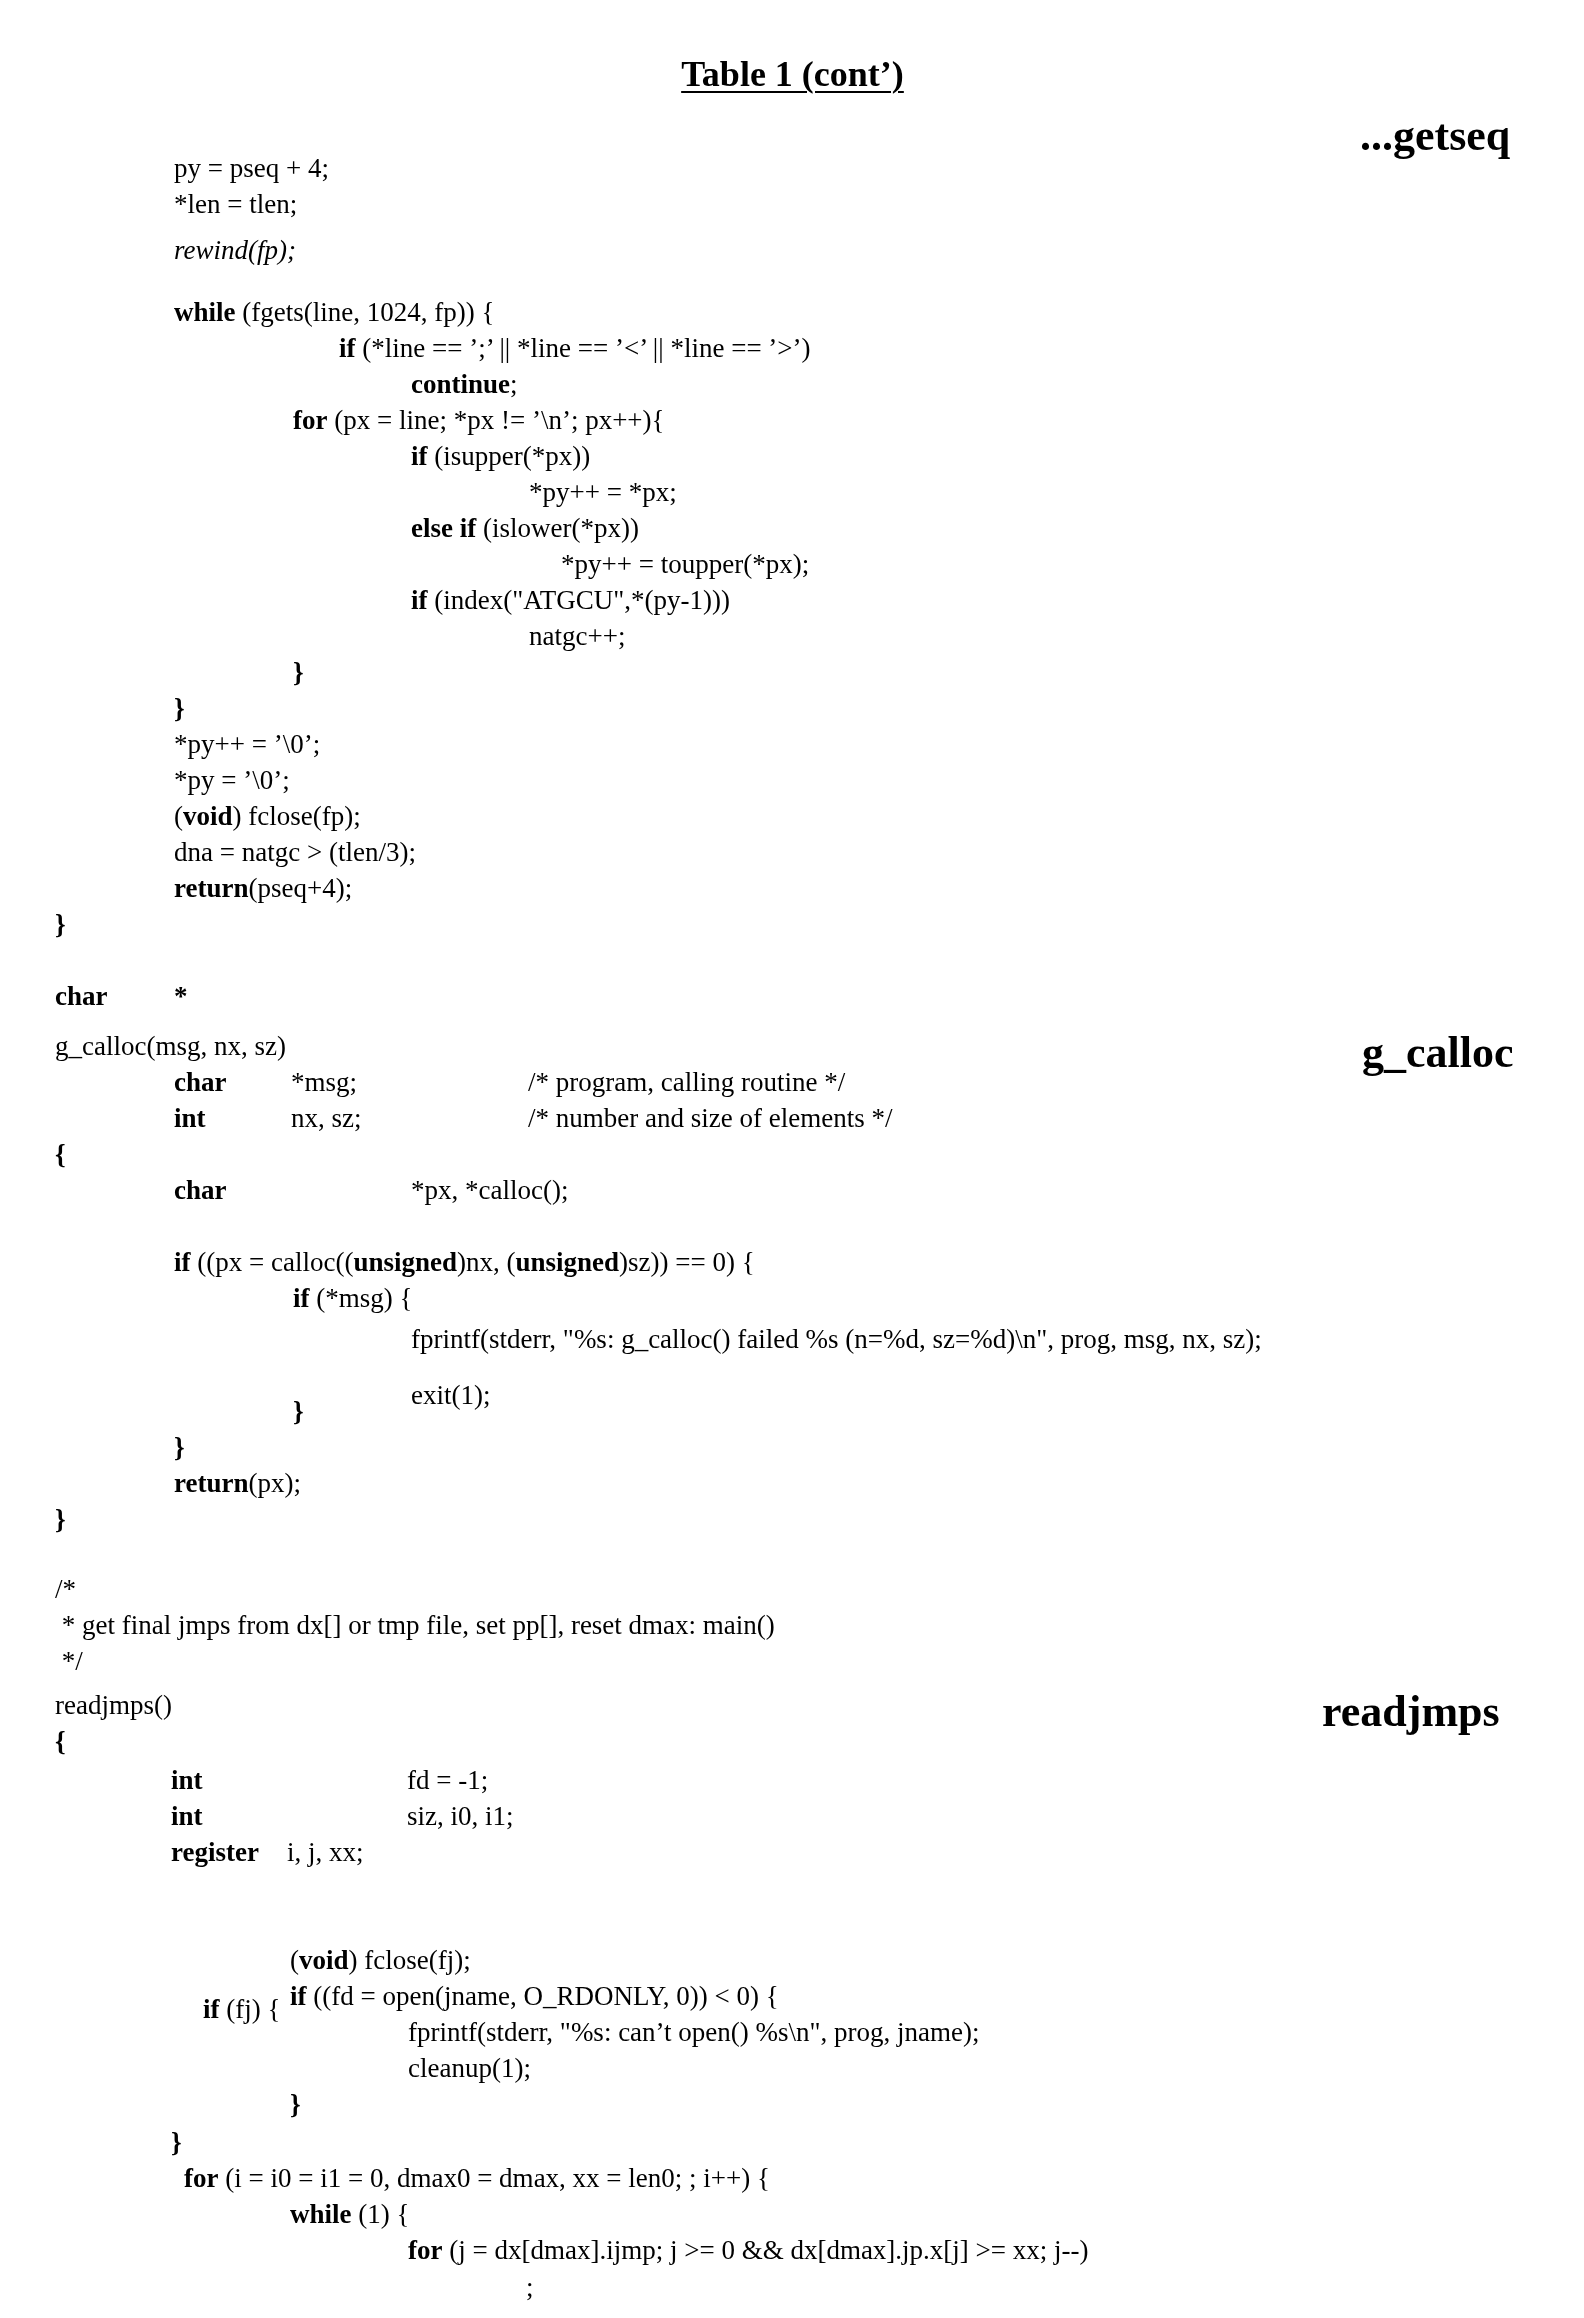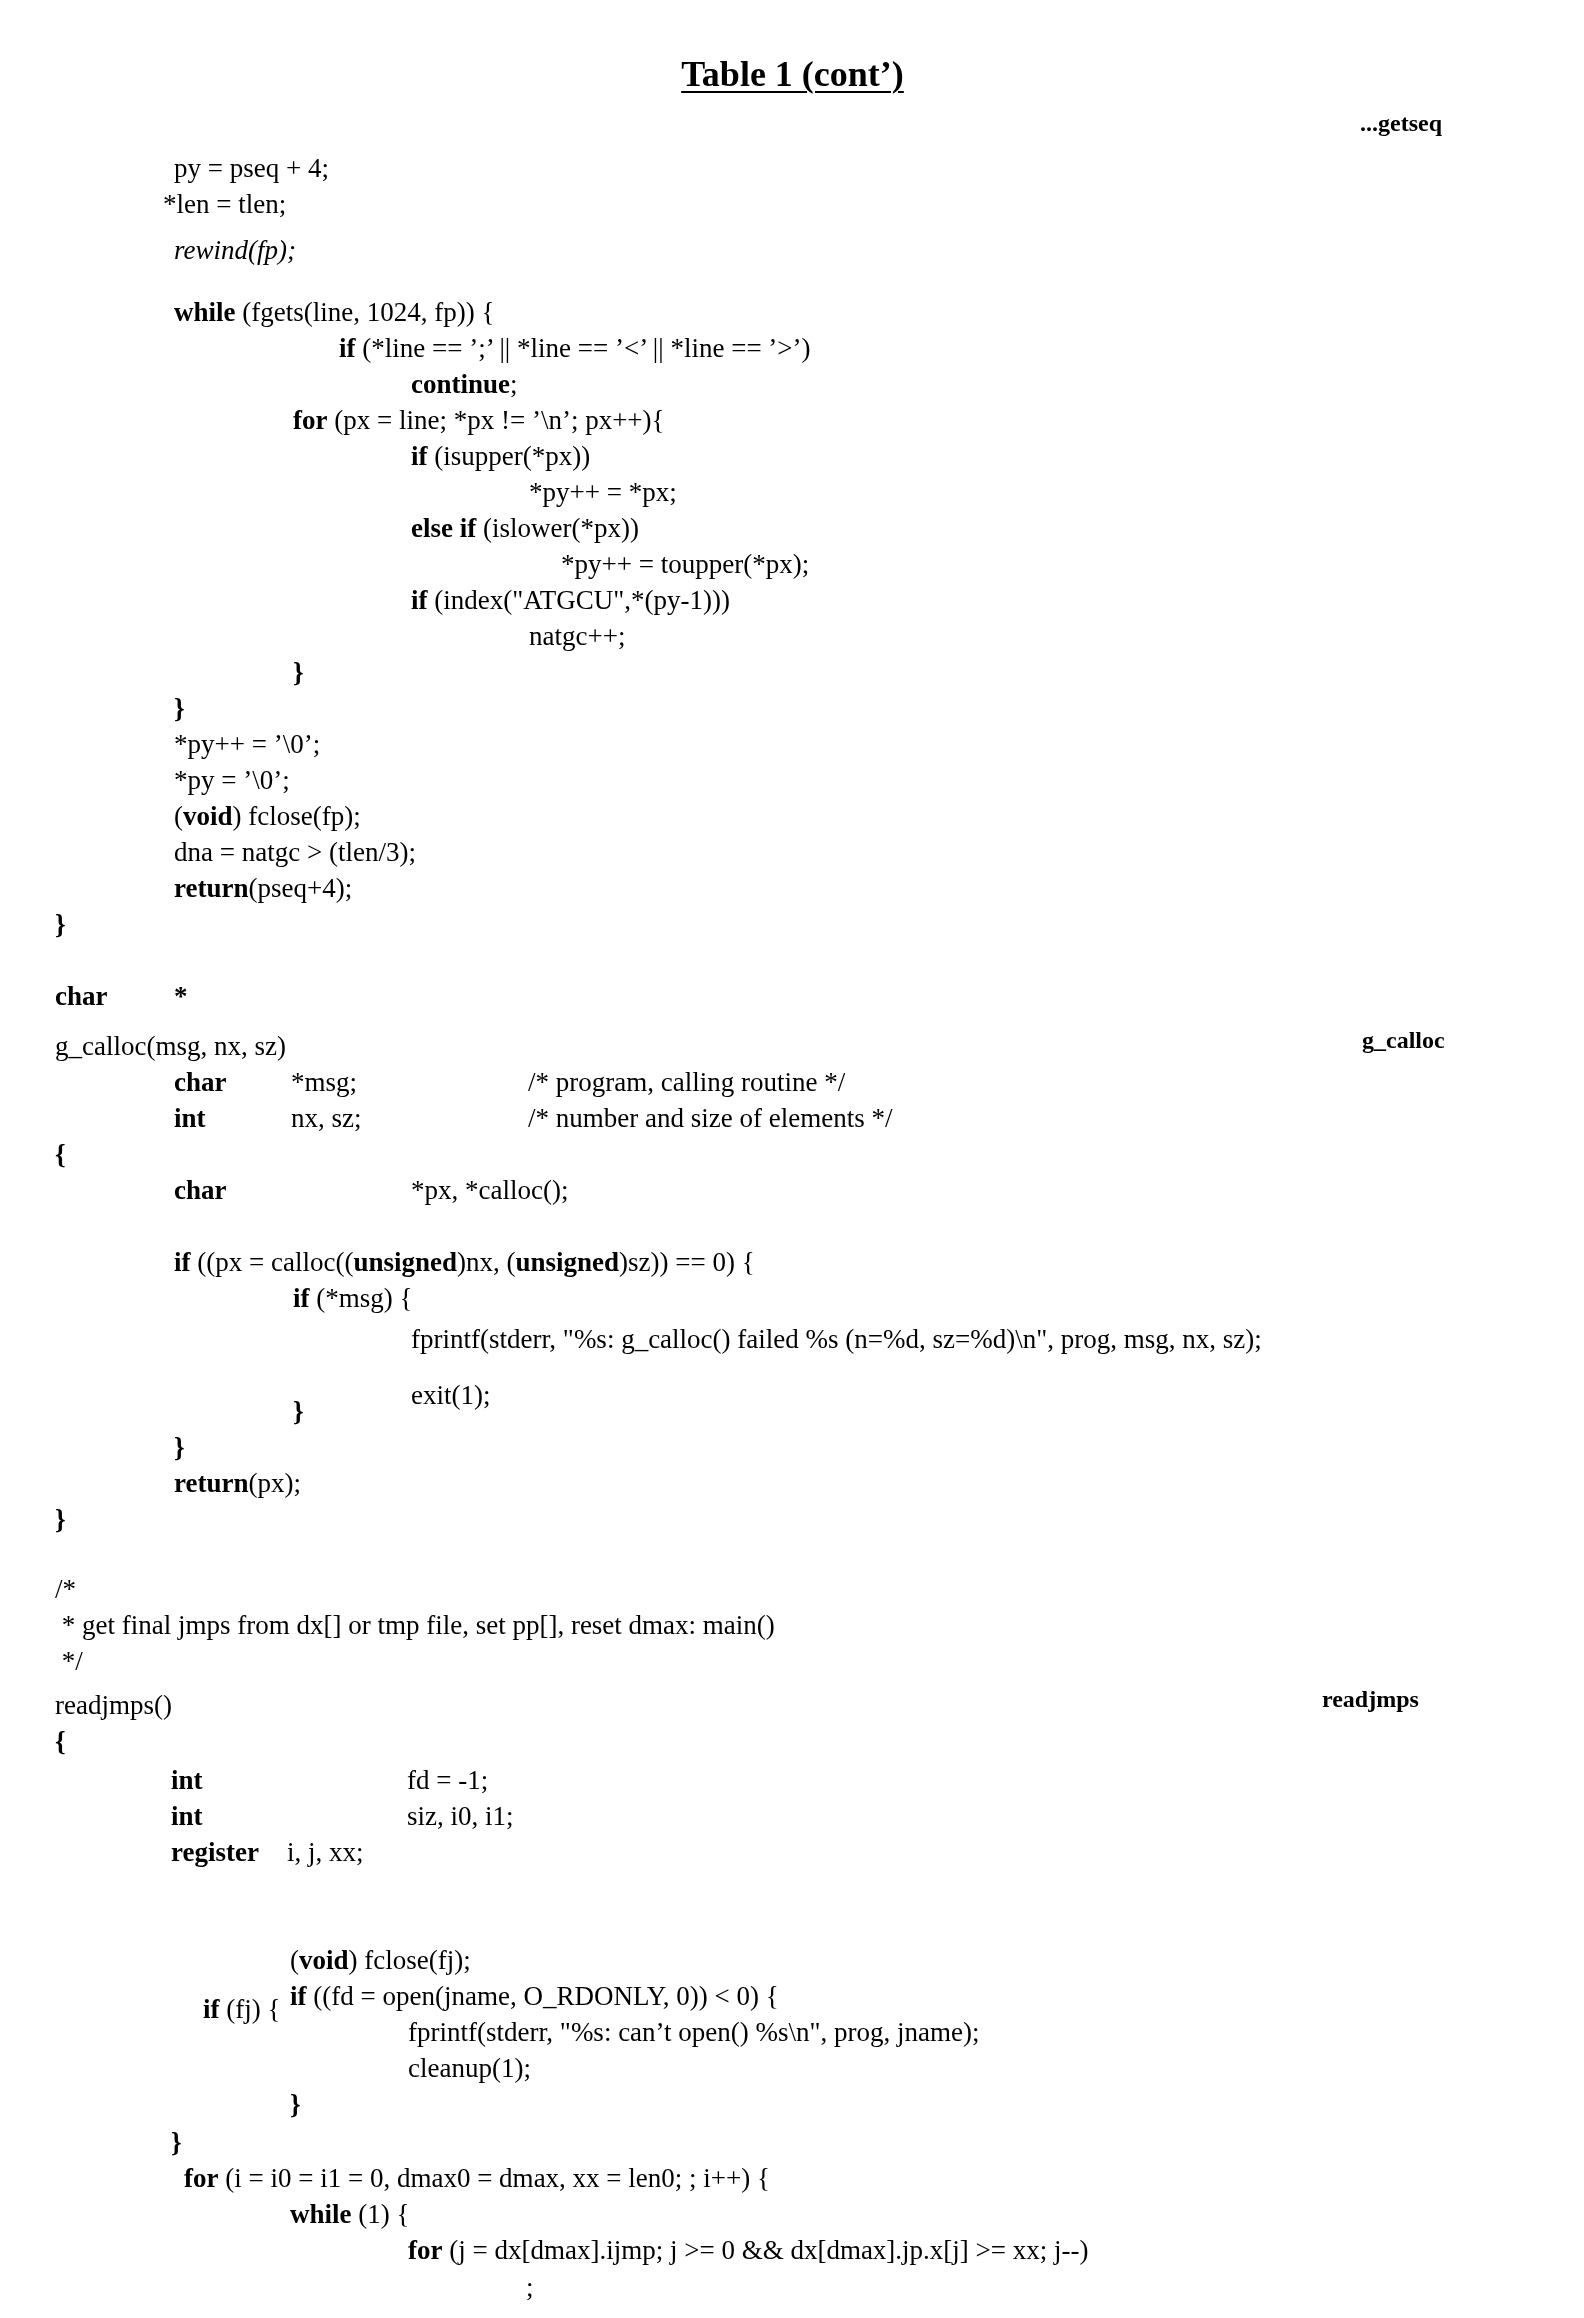--- a/index.html
+++ b/index.html
@@ -1,36 +1,36 @@
 <!DOCTYPE html>
 <html style="font-size:12.5px"><head>
 <meta charset="utf-8">
 <style>
   html, body { margin: 0; padding: 0; background: #ffffff; }
   body { width: 1585px; height: 2319px; position: relative; overflow: hidden;
          font-family: "Liberation Serif", "DejaVu Serif", serif; color: #000000; }
   .title { position: absolute; top: 53px; left: 0; width: 1585px; text-align: center;
            font-size: 36px; font-weight: bold; }
   .title span { text-decoration: underline; text-decoration-thickness: 2.3px; text-underline-offset: 4.7px; }
-  .fn-label { position: absolute; font-size: 24px; font-weight: bold; white-space: nowrap; }
+  .fn-label { position: absolute; font-size: 44px; font-weight: bold; white-space: nowrap; }
   .line { position: absolute; font-size: 27px; line-height: 31px; white-space: pre; }
   .kw { font-weight: bold; }
 </style>
 </head>
 <body>
 
 <div class="title"><span>Table 1 (cont’)</span></div>
 
 <div class="fn-label" style="left:1360px; top:110px;">...getseq</div>
 <div class="fn-label" style="left:1362px; top:1027px;">g_calloc</div>
 <div class="fn-label" style="left:1322px; top:1686px;">readjmps</div>
 
 <div id="code-area">
     <div class="line" style="left: 174px; top: 153px;"><span>py = pseq + 4;</span></div>
-    <div class="line" style="left: 163px; top: 189px;"><span>*len = tlen;</span></div>
+    <div class="line" style="left: 174px; top: 189px;"><span>*len = tlen;</span></div>
     <div class="line" style="left: 174px; top: 235px; font-style: italic;"><span>rewind(fp);</span></div>
     <div class="line" style="left: 174px; top: 297px;"><span class="kw">while</span><span> (fgets(line, 1024, fp)) {</span></div>
     <div class="line" style="left: 293px; top: 333px; margin-left: 46px;"><span class="kw">if</span><span> (*line == ’;’ || *line == ’&lt;’ || *line == ’&gt;’)</span></div>
     <div class="line" style="left: 411px; top: 369px;"><span class="kw">continue</span><span>;</span></div>
     <div class="line" style="left: 293px; top: 405px;"><span class="kw">for</span><span> (px = line; *px != ’\n’; px++){</span></div>
     <div class="line" style="left: 411px; top: 441px;"><span class="kw">if</span><span> (isupper(*px))</span></div>
     <div class="line" style="left: 529px; top: 477px;"><span>*py++ = *px;</span></div>
     <div class="line" style="left: 411px; top: 513px;"><span class="kw">else if</span><span> (islower(*px))</span></div>
     <div class="line" style="left: 529px; top: 549px; margin-left: 32px;"><span>*py++ = toupper(*px);</span></div>
     <div class="line" style="left: 411px; top: 585px;"><span class="kw">if</span><span> (index("ATGCU",*(py-1)))</span></div>

